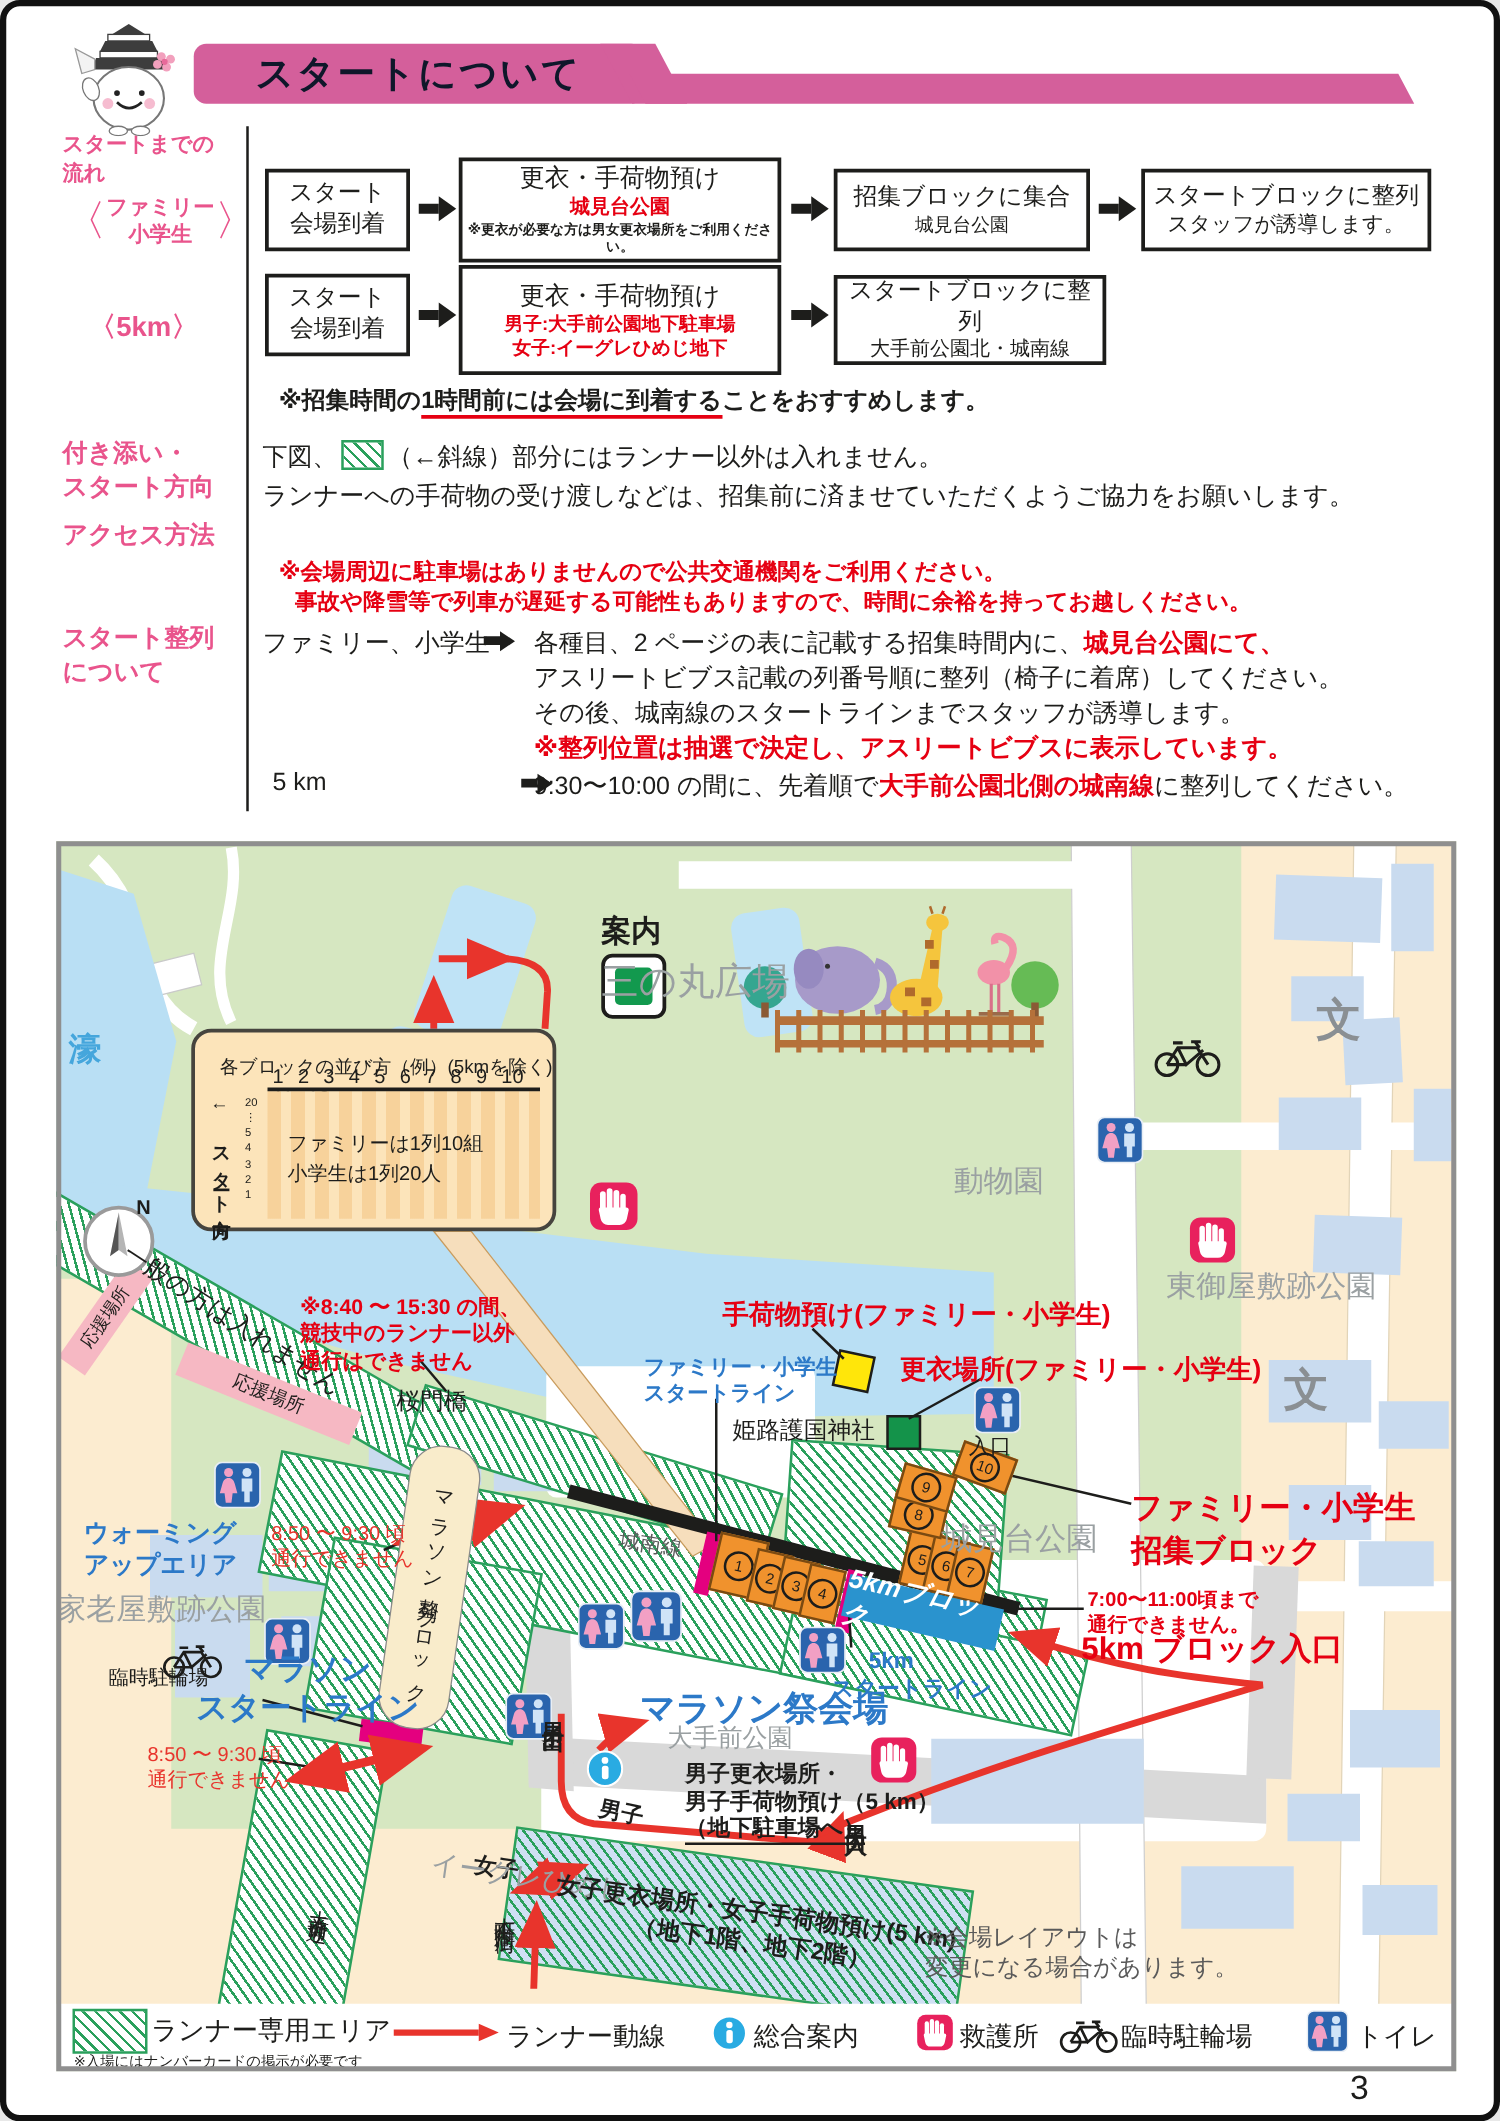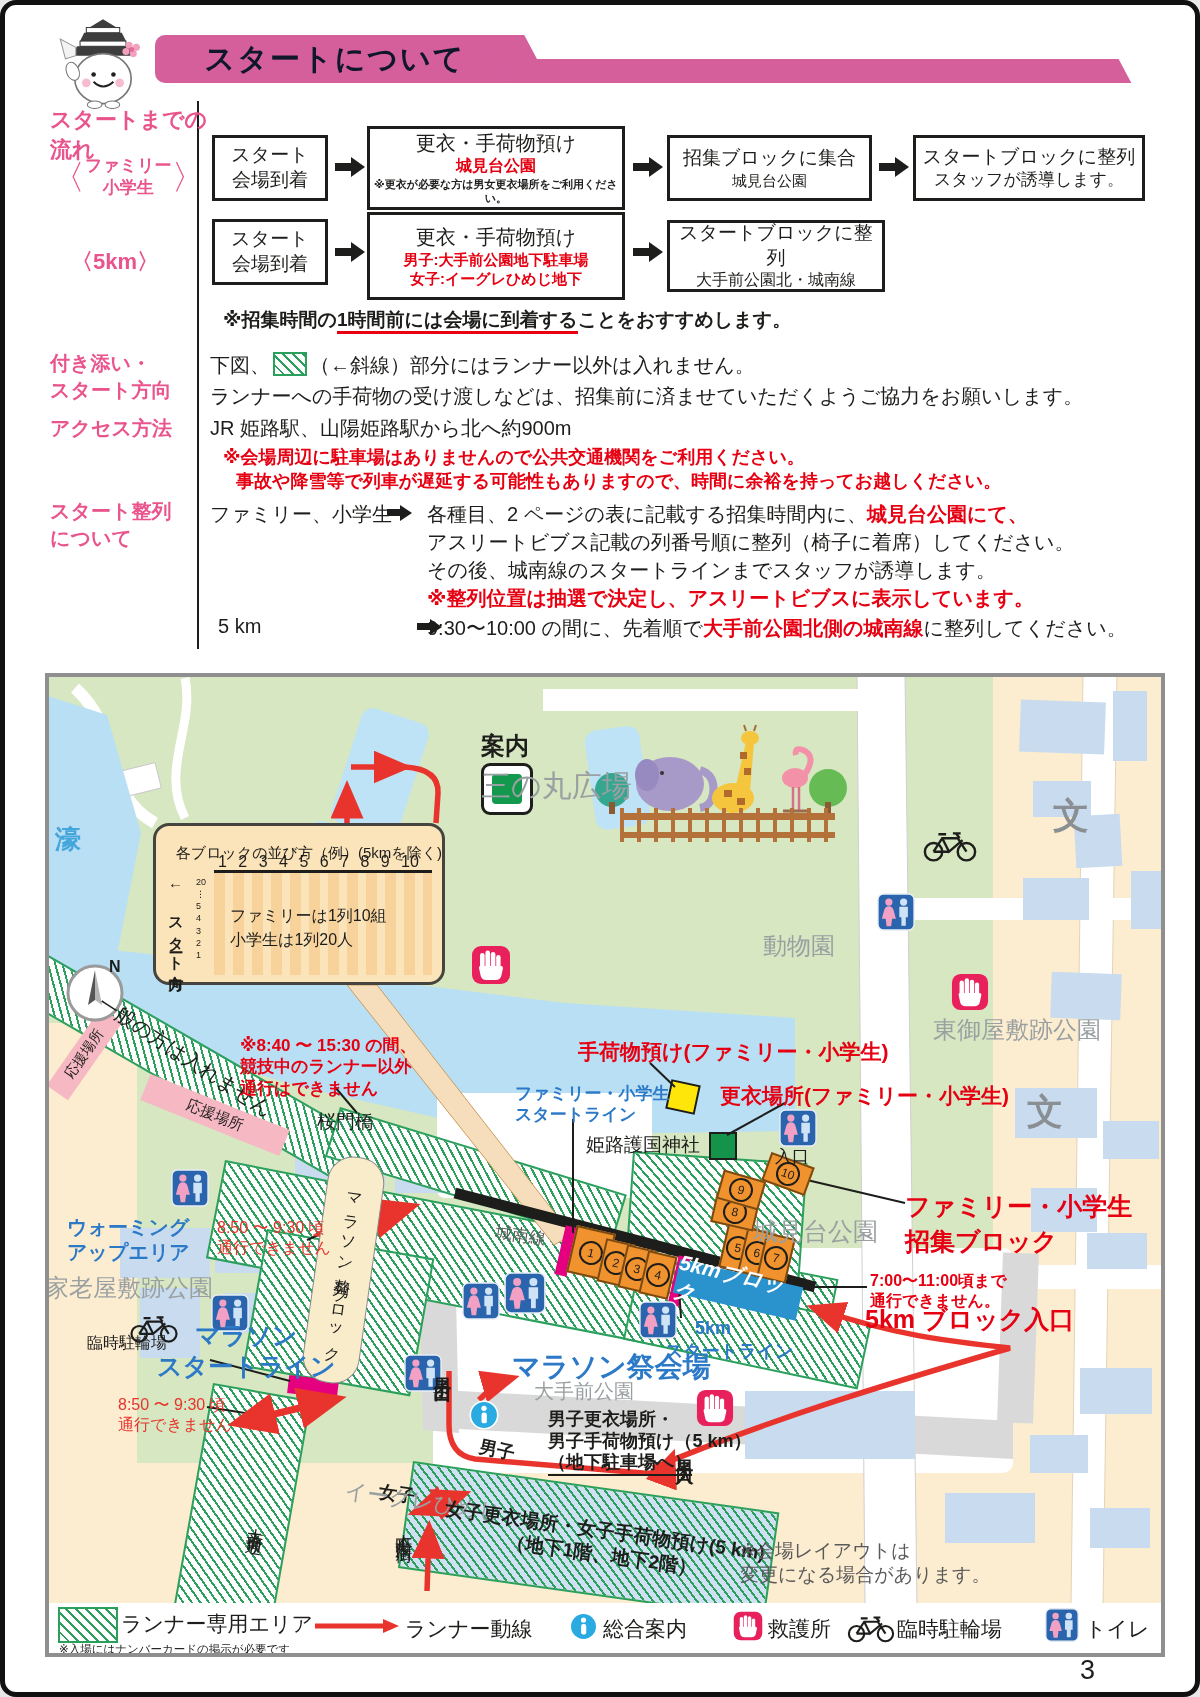--- a/index.html
+++ b/index.html
@@ -135,21 +135,21 @@
     <ellipse cx="38" cy="84" rx="7" ry="3.6" fill="#fff" stroke="#777"></ellipse>
     <ellipse cx="55" cy="84" rx="7" ry="3.6" fill="#fff" stroke="#777"></ellipse>
   </svg>
   <div class="banner">
     <span class="banner-title">スタートについて</span>
   </div>
   <div class="ribbon"></div>
 
   
   <div class="divider"></div>
-  <div class="abs plabel" style="left:45px;top:100px;font-size:22px">
+  <div class="abs plabel" style="left:45px;top:100px;font-size:17px">
     <div>スタートまでの</div>
       <div>流れ</div>
   </div>
   <div class="abs" style="left:46px;top:150px;display:flex;align-items:center">
     <span class="brk">〈</span>
     <span style="text-align:center;color:#e9548c;font-weight:700;font-size:17px;line-height:1.3">
       <span style="display:block">ファミリー</span>
       <span style="display:block">小学生</span>
     </span>
     <span class="brk">〉</span>
@@ -207,21 +207,20 @@
   <div class="abs nw" style="left:218px;top:302px;font-size:19px;font-weight:700">
     <span>※招集時間の</span><span class="uline">1時間前には会場に到着する</span><span>ことをおすすめします。</span>
   </div>
 
   
   <div class="abs nw" style="left:205px;top:347px;font-size:20px">
     <span>下図、</span><span class="swin"></span><span>（←斜線）部分にはランナー以外は入れません。</span>
   </div>
   <div class="abs nw" style="left:205px;top:378px;font-size:20px">ランナーへの手荷物の受け渡しなどは、招集前に済ませていただくようご協力をお願いします。</div>
 
-  <div class="abs nw" style="left:205px;top:410px;font-size:20px">JR 姫路駅、山陽姫路駅から北へ約900m</div>
   <div class="abs nw red" style="left:218px;top:440px;font-size:18px">※会場周辺に駐車場はありませんので公共交通機関をご利用ください。</div>
   <div class="abs nw red" style="left:231px;top:464px;font-size:18px">事故や降雪等で列車が遅延する可能性もありますので、時間に余裕を持ってお越しください。</div>
 
   <div class="abs nw" style="left:205px;top:496px;font-size:20px">ファミリー、小学生</div>
   <span class="sarr abs" style="left:382px;top:500px"></span>
   <div class="abs nw" style="left:422px;top:496px;font-size:20px">
     <span>各種目、2 ページの表に記載する招集時間内に、</span><span class="red">城見台公園にて、</span>
   </div>
   <div class="abs nw" style="left:422px;top:524px;font-size:20px">アスリートビブス記載の列番号順に整列（椅子に着席）してください。</div>
   <div class="abs nw" style="left:422px;top:552px;font-size:20px">その後、城南線のスタートラインまでスタッフが誘導します。</div>

